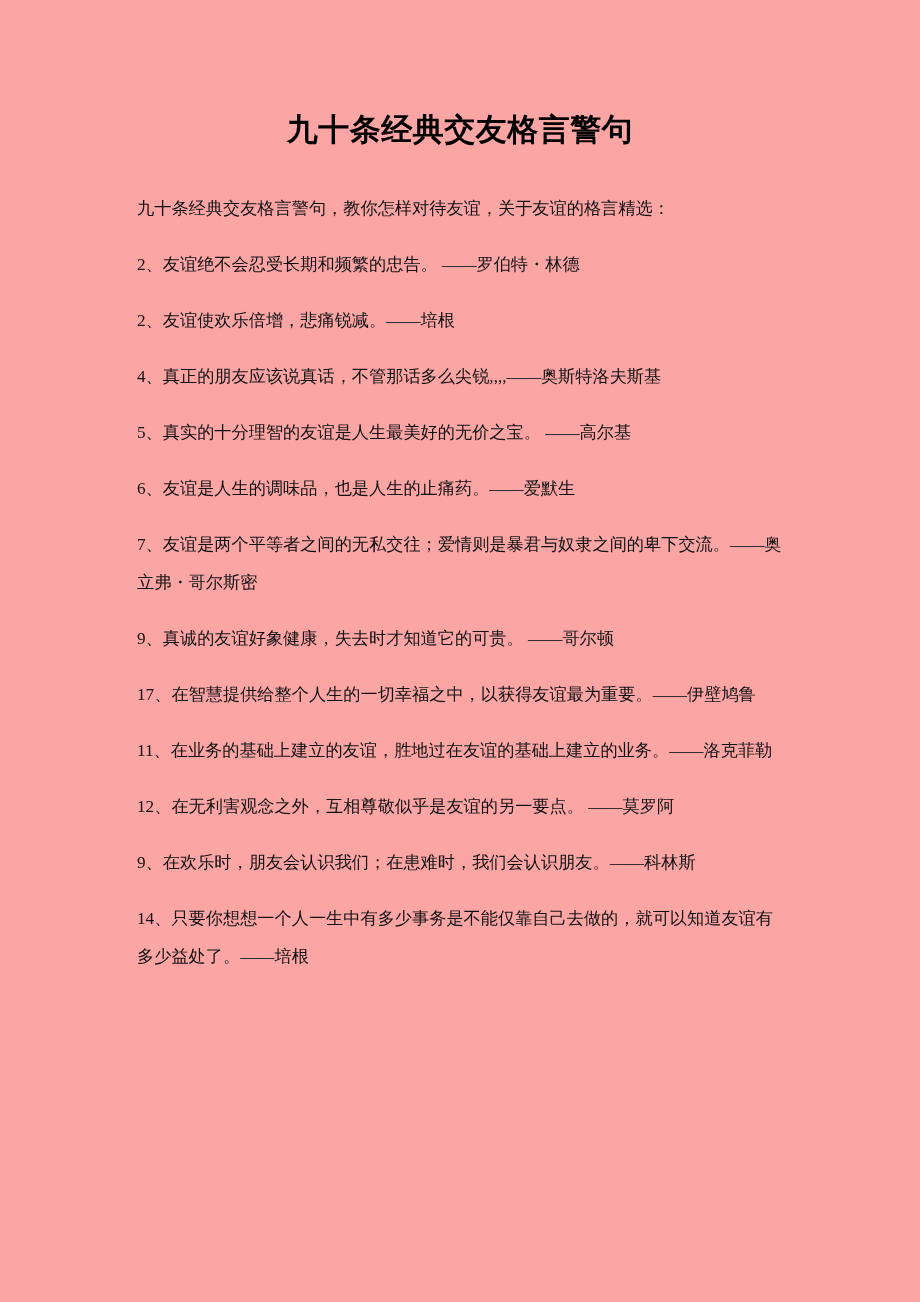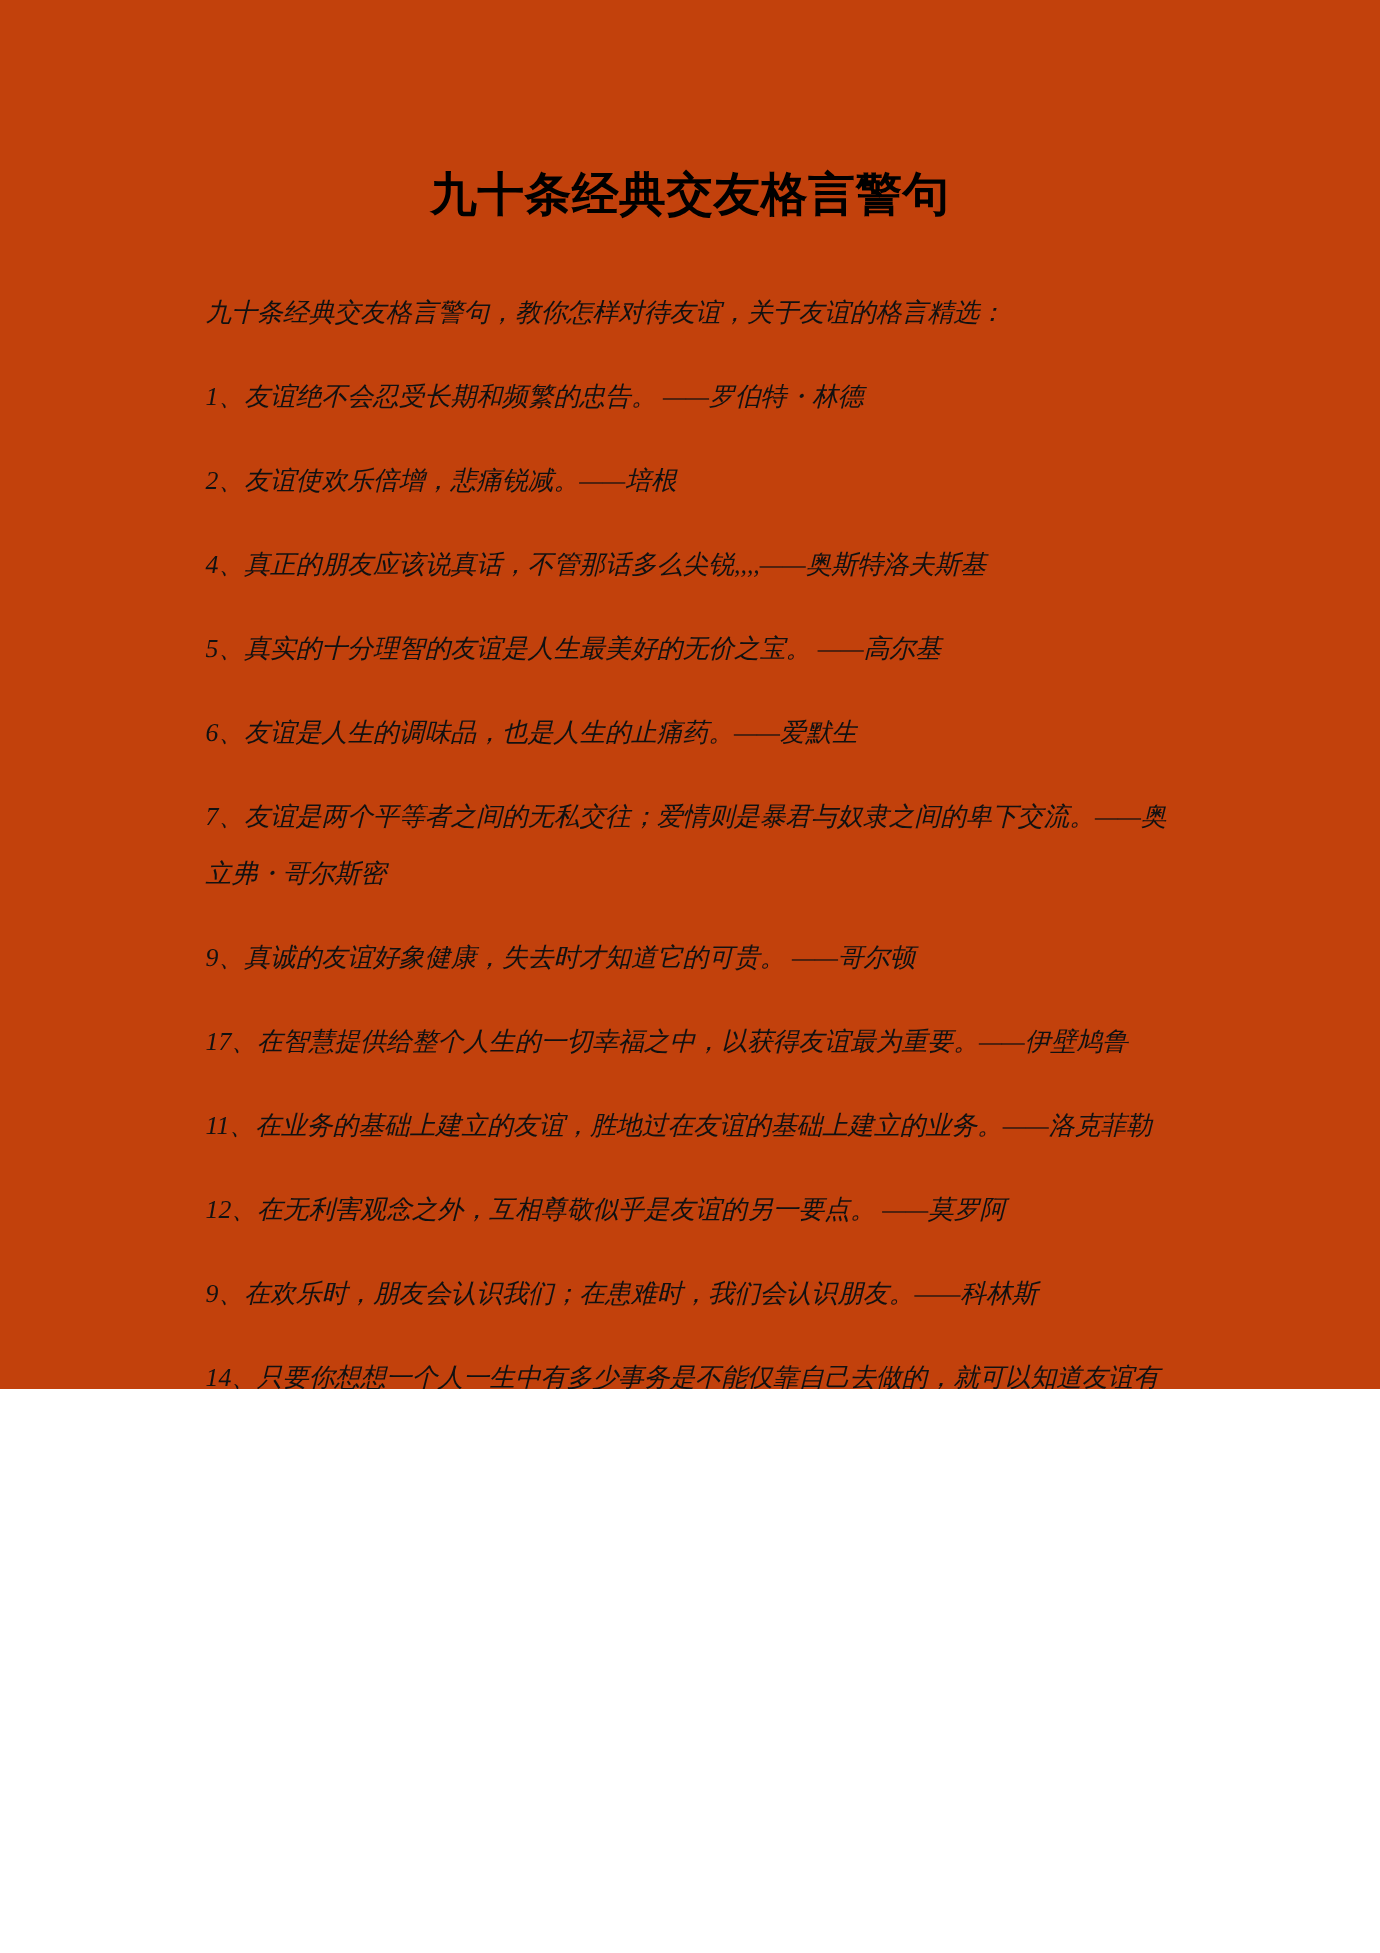--- a/index.html
+++ b/index.html
@@ -7,22 +7,22 @@
     padding: 0;
     background: #ffffff;
   }
   body {
     font-family: "Liberation Serif", "DejaVu Serif", serif;
     color: #000000;
   }
   .page {
     position: relative;
     width: 920px;
-    height: 926px;
-    background: #c2410c;
+    height: 1302px;
+    background: #fca5a5;
     overflow: hidden;
     box-sizing: border-box;
   }
   .doc-title {
     margin: 0;
     padding: 0;
     position: absolute;
     left: 0;
     top: 108px;
     width: 920px;
@@ -42,40 +42,39 @@
   }
   .para {
     margin: 0 0 18px 0;
     padding: 0;
     font-size: 17.2px;
     line-height: 38px;
     color: #111111;
     text-align: left;
     word-break: break-all;
     font-family: "Liberation Serif", "DejaVu Serif", serif;
-    font-style: italic;
   }
   .para.intro {
     margin-bottom: 18px;
   }
   .para:last-child {
     margin-bottom: 0;
   }
 </style>
 </head>
 <body>
 
 <div class="page">
 
   <h1 class="doc-title">九十条经典交友格言警句</h1>
 
   <div class="body-block">
     <p class="para intro">九十条经典交友格言警句，教你怎样对待友谊，关于友谊的格言精选：</p>
 
-    <p class="para">1、友谊绝不会忍受长期和频繁的忠告。 ——罗伯特・林德</p>
+    <p class="para">2、友谊绝不会忍受长期和频繁的忠告。 ——罗伯特・林德</p>
     <p class="para">2、友谊使欢乐倍增，悲痛锐减。——培根</p>
     <p class="para">4、真正的朋友应该说真话，不管那话多么尖锐,,,,——奥斯特洛夫斯基</p>
     <p class="para">5、真实的十分理智的友谊是人生最美好的无价之宝。 ——高尔基</p>
     <p class="para">6、友谊是人生的调味品，也是人生的止痛药。——爱默生</p>
     <p class="para">7、友谊是两个平等者之间的无私交往；爱情则是暴君与奴隶之间的卑下交流。——奥立弗・哥尔斯密</p>
     <p class="para">9、真诚的友谊好象健康，失去时才知道它的可贵。 ——哥尔顿</p>
     <p class="para">17、在智慧提供给整个人生的一切幸福之中，以获得友谊最为重要。——伊壁鸠鲁</p>
     <p class="para">11、在业务的基础上建立的友谊，胜地过在友谊的基础上建立的业务。——洛克菲勒</p>
     <p class="para">12、在无利害观念之外，互相尊敬似乎是友谊的另一要点。 ——莫罗阿</p>
     <p class="para">9、在欢乐时，朋友会认识我们；在患难时，我们会认识朋友。——科林斯</p>

